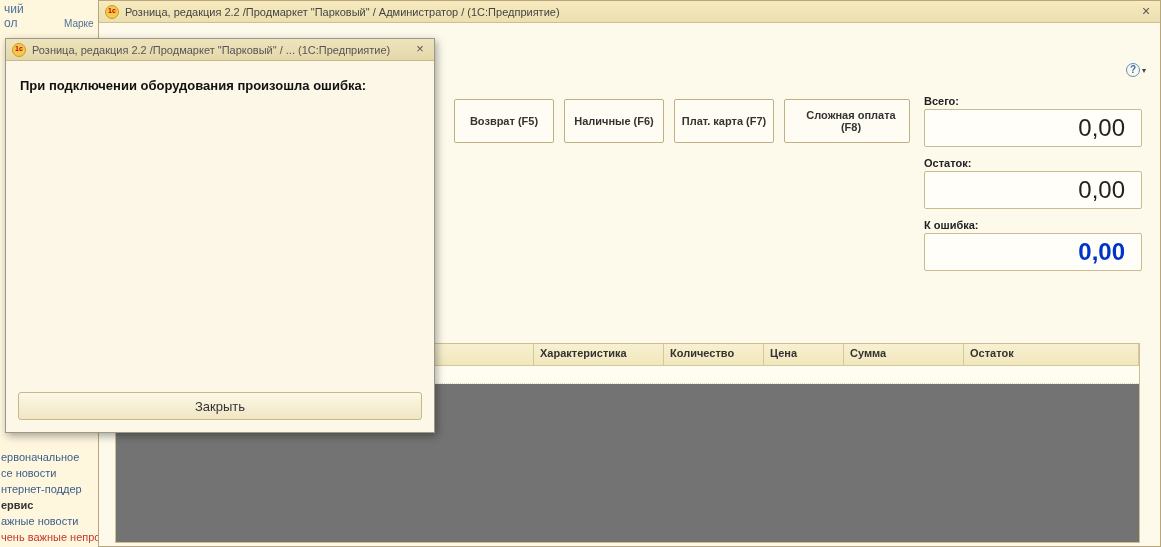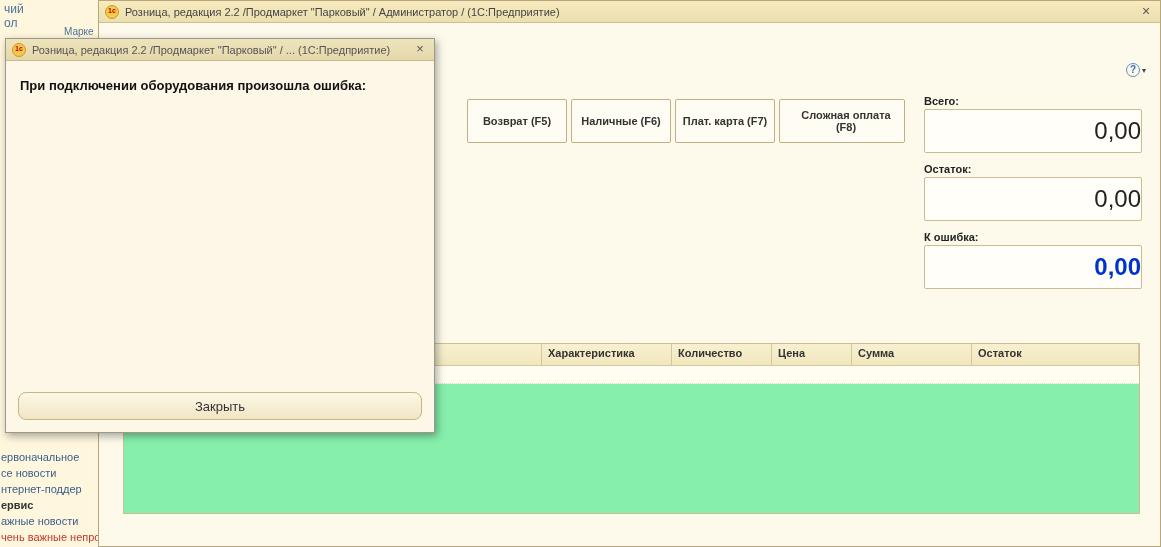--- a/index.html
+++ b/index.html
@@ -2,68 +2,68 @@
 <html><head>
 <meta charset="utf-8">
 <style>
   * { box-sizing: border-box; }
   html, body { margin:0; padding:0; font-family: Arial, Tahoma, sans-serif; font-size:12px; background:#f9ecc6; }
   .stage { position:relative; width:1161px; height:547px; overflow:hidden; }
 
   
   .bg { position:absolute; left:0; top:0; width:110px; height:547px; background:#fff6de; border-right:1px solid #e6d9a8; }
   .bg-tab { position:absolute; top:0; left:0; font-size:12px; color:#4b7299; padding:2px 4px; }
-  .bg-tab2 { position:absolute; top:12px; left:60px; font-size:10px; color:#4b7299; padding:14px 4px; }
+  .bg-tab2 { position:absolute; top:4px; left:60px; font-size:10px; color:#4b7299; padding:14px 4px; }
   .bg-links { position:absolute; left:0; bottom:0; width:130px; padding:2px 1px; font-size:11px; line-height:16px; }
   .bg-links .lnk { color:#3a5e8c; cursor:pointer; white-space:nowrap; }
   .bg-links .hdr { color:#333; font-weight:bold; white-space:nowrap; }
   .bg-links .red { color:#c0392b; white-space:nowrap; }
 
   
   .mainwin { position:absolute; left:98px; top:0; width:1063px; height:547px; background:#fff7df; border:1px solid #b7a77a; }
   .mainwin .titlebar { height:22px; background:linear-gradient(#f6eabf,#ece0b0); border-bottom:1px solid #cdbf8f; display:flex; align-items:center; padding:0 6px; font-size:11px; color:#444; }
   .mainwin .titlebar .logo { width:14px; height:14px; border-radius:7px; background:#f6c94d; border:1px solid #c99b1e; margin-right:6px; position:relative; }
   .mainwin .titlebar .logo:after { content:"1c"; font-size:7px; color:#b00; position:absolute; left:2px; top:1px; font-weight:bold; }
   .mainwin .titlebar .close { margin-left:auto; width:16px; height:14px; color:#555; text-align:center; line-height:12px; font-size:14px; cursor:pointer; }
   
   .mainwin .content { position:relative; padding:0; height:calc(100% - 22px); background:#fdf9eb; }
   .helpicon { position:absolute; right:12px; top:38px; width:22px; height:18px; display:flex; align-items:center; cursor:pointer; }
   .helpicon .q { width:14px; height:14px; border:1px solid #5b8dc7; border-radius:7px; color:#3a6fb0; font-size:10px; font-weight:bold; text-align:center; line-height:12px; }
   .helpicon .dd { font-size:8px; color:#444; margin-left:2px; }
 
   
-  .btnrow { position:absolute; left:355px; top:76px; display:flex; gap:4px;margin-left:13px; }
+  .btnrow { position:absolute; left:355px; top:76px; display:flex; gap:10px; }
   .fnbtn { width:100px; height:44px; border:1px solid #bfb083; background:#fffdf3; font-size:11px; font-weight:bold; color:#333; display:flex; align-items:center; justify-content:center; text-align:center; cursor:pointer; border-radius:2px; padding:2px; }
   .fnbtn.wide { width:126px;padding-left:10px; }
 
   
   .totals { position:absolute; right:18px; top:72px; width:218px; }
   .tot-label { font-size:11px; font-weight:bold; color:#222; margin-bottom:2px; }
-  .tot-field { width:218px; height:44px; border:1px solid #c9bc8e; background:#fffef8; border-radius:2px; display:flex; align-items:center; justify-content:flex-end; padding:0 0; font-size:24px; color:#222; margin-bottom:10px; }
+  .tot-field { width:218px; height:38px; border:1px solid #c9bc8e; background:#fffef8; border-radius:2px; display:flex; align-items:center; justify-content:flex-end; padding:0 16px; font-size:24px; color:#222; margin-bottom:10px; }
   .tot-field.pay { color:#0033cc; font-weight:bold; }
 
   
-  .grid { position:absolute; left:24px; top:320px; right:20px; height:171px; border:1px solid #cdbf8f; background:#86efac; }
+  .grid { position:absolute; left:16px; top:320px; right:20px; height:200px; border:1px solid #cdbf8f; background:#737373; }
   .grid .ghead { display:flex; height:22px; background:linear-gradient(#f8f0d0,#f1e7bd); border-bottom:1px solid #d4c79a; font-size:11px; font-weight:bold; color:#333; }
   .grid .ghead .gh { border-right:1px solid #d4c79a; padding:3px 6px; }
   .gh1{width:418px} .gh2{width:130px} .gh3{width:100px} .gh4{width:80px} .gh5{width:120px} .gh6{flex:1; border-right:none}
   .grid .gbody { height:calc(100% - 22px); overflow:auto; }
   .grid .gbody .grow { height:18px; border-bottom:1px dotted #e8ddb4; background:#fffdf2; }
 
   
   .modal { position:absolute; left:5px; top:38px; width:430px; height:395px; background:#fcf7e6; border:1px solid #9a9a8a; box-shadow:2px 3px 8px rgba(0,0,0,0.35); }
   .modal .titlebar { height:22px; background:linear-gradient(#eee3bc,#e4d8aa); border-bottom:1px solid #c7ba8c; display:flex; align-items:center; padding:0 6px; font-size:11px; color:#555; }
   .modal .titlebar .logo { width:14px; height:14px; border-radius:7px; background:#f6c94d; border:1px solid #c99b1e; margin-right:6px; position:relative; }
   .modal .titlebar .logo:after { content:"1c"; font-size:7px; color:#b00; position:absolute; left:2px; top:1px; font-weight:bold; }
   .modal .titlebar .close { margin-left:auto; width:16px; height:14px; color:#555; text-align:center; line-height:12px; font-size:13px; cursor:pointer; }
   .modal .mbody { padding:14px 14px 10px 14px; }
   .modal .mhead { font-size:13px; font-weight:bold; color:#111; line-height:22px; margin-bottom:10px; }
   .modal .mtext { font-size:12px; color:#1121bd; line-height:16px; }
   .modal .mfoot { position:absolute; left:12px; right:12px; bottom:12px; }
-  .modal .closebtn { width:100%; height:28px; border:1px solid #c6b786; background:linear-gradient(#fdf8e6,#f0e6c4); border-radius:8px; font-size:13px; color:#333; cursor:pointer; }
+  .modal .closebtn { width:100%; height:28px; border:1px solid #c6b786; background:linear-gradient(#fdf8e6,#f0e6c4); border-radius:3px; font-size:13px; color:#333; cursor:pointer; }
 </style>
 </head>
 <body>
 
 <div class="stage">
 
   <div class="bg">
     <div class="bg-tab">
       <span>чий</span><br><span>ол</span>
     </div>

